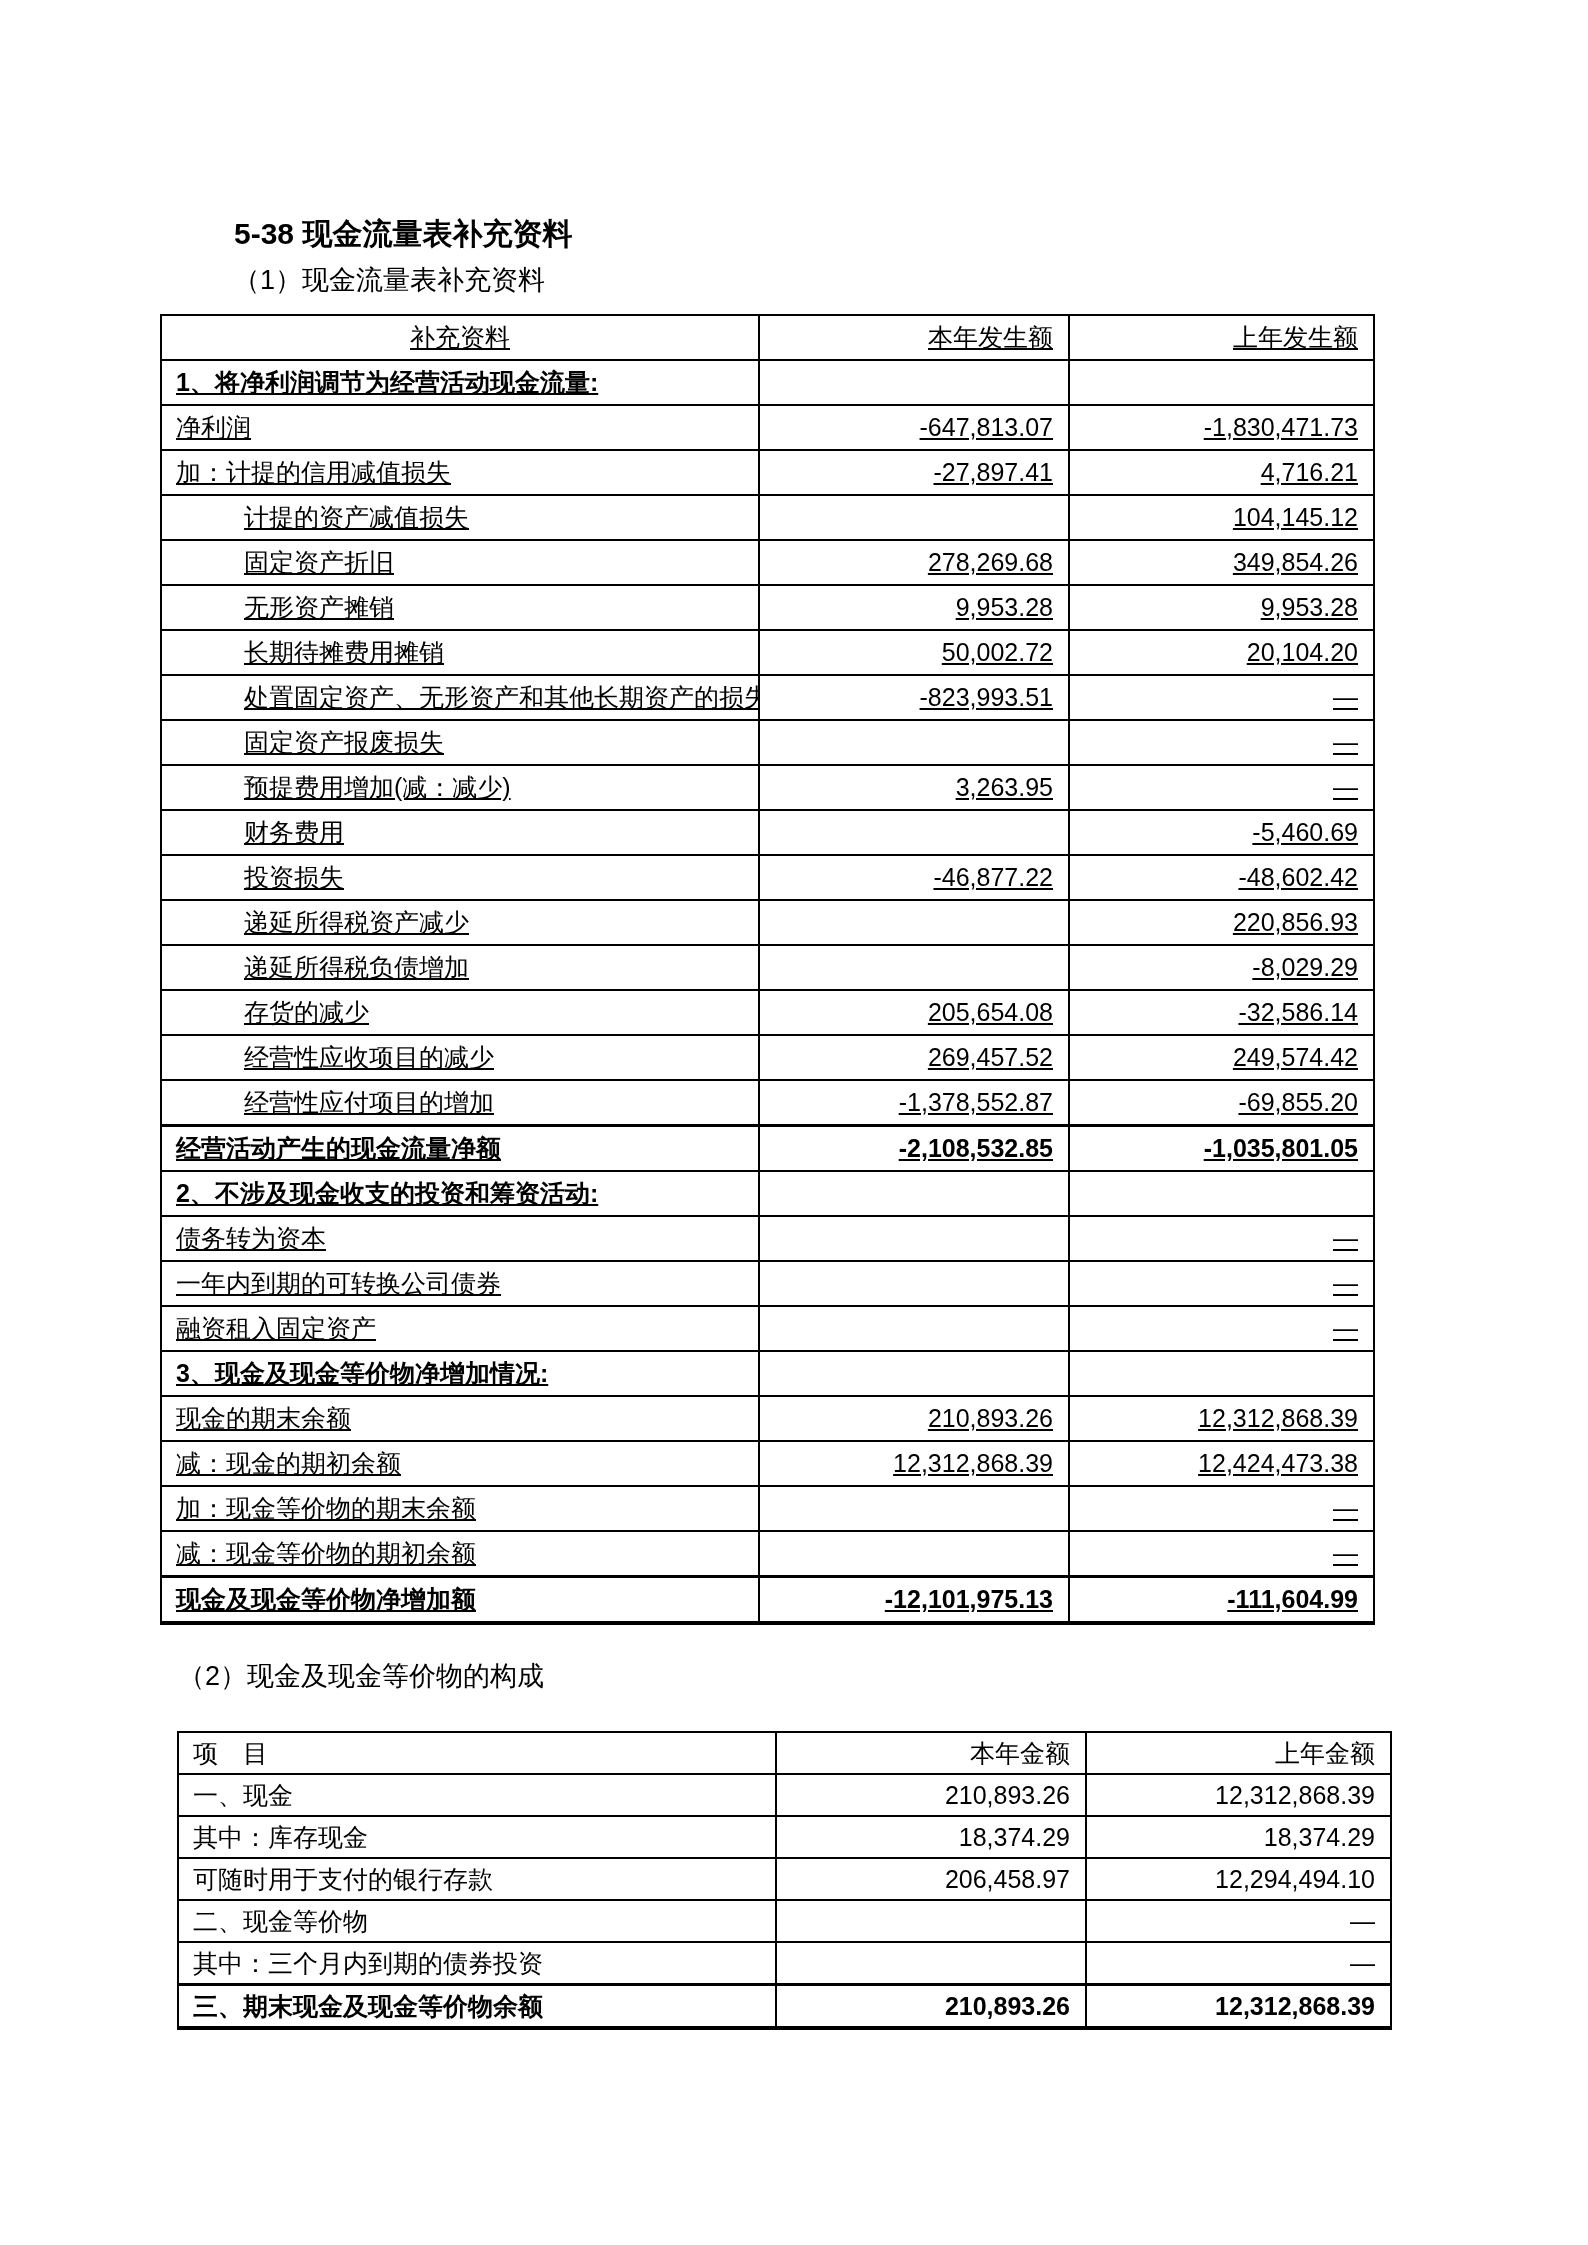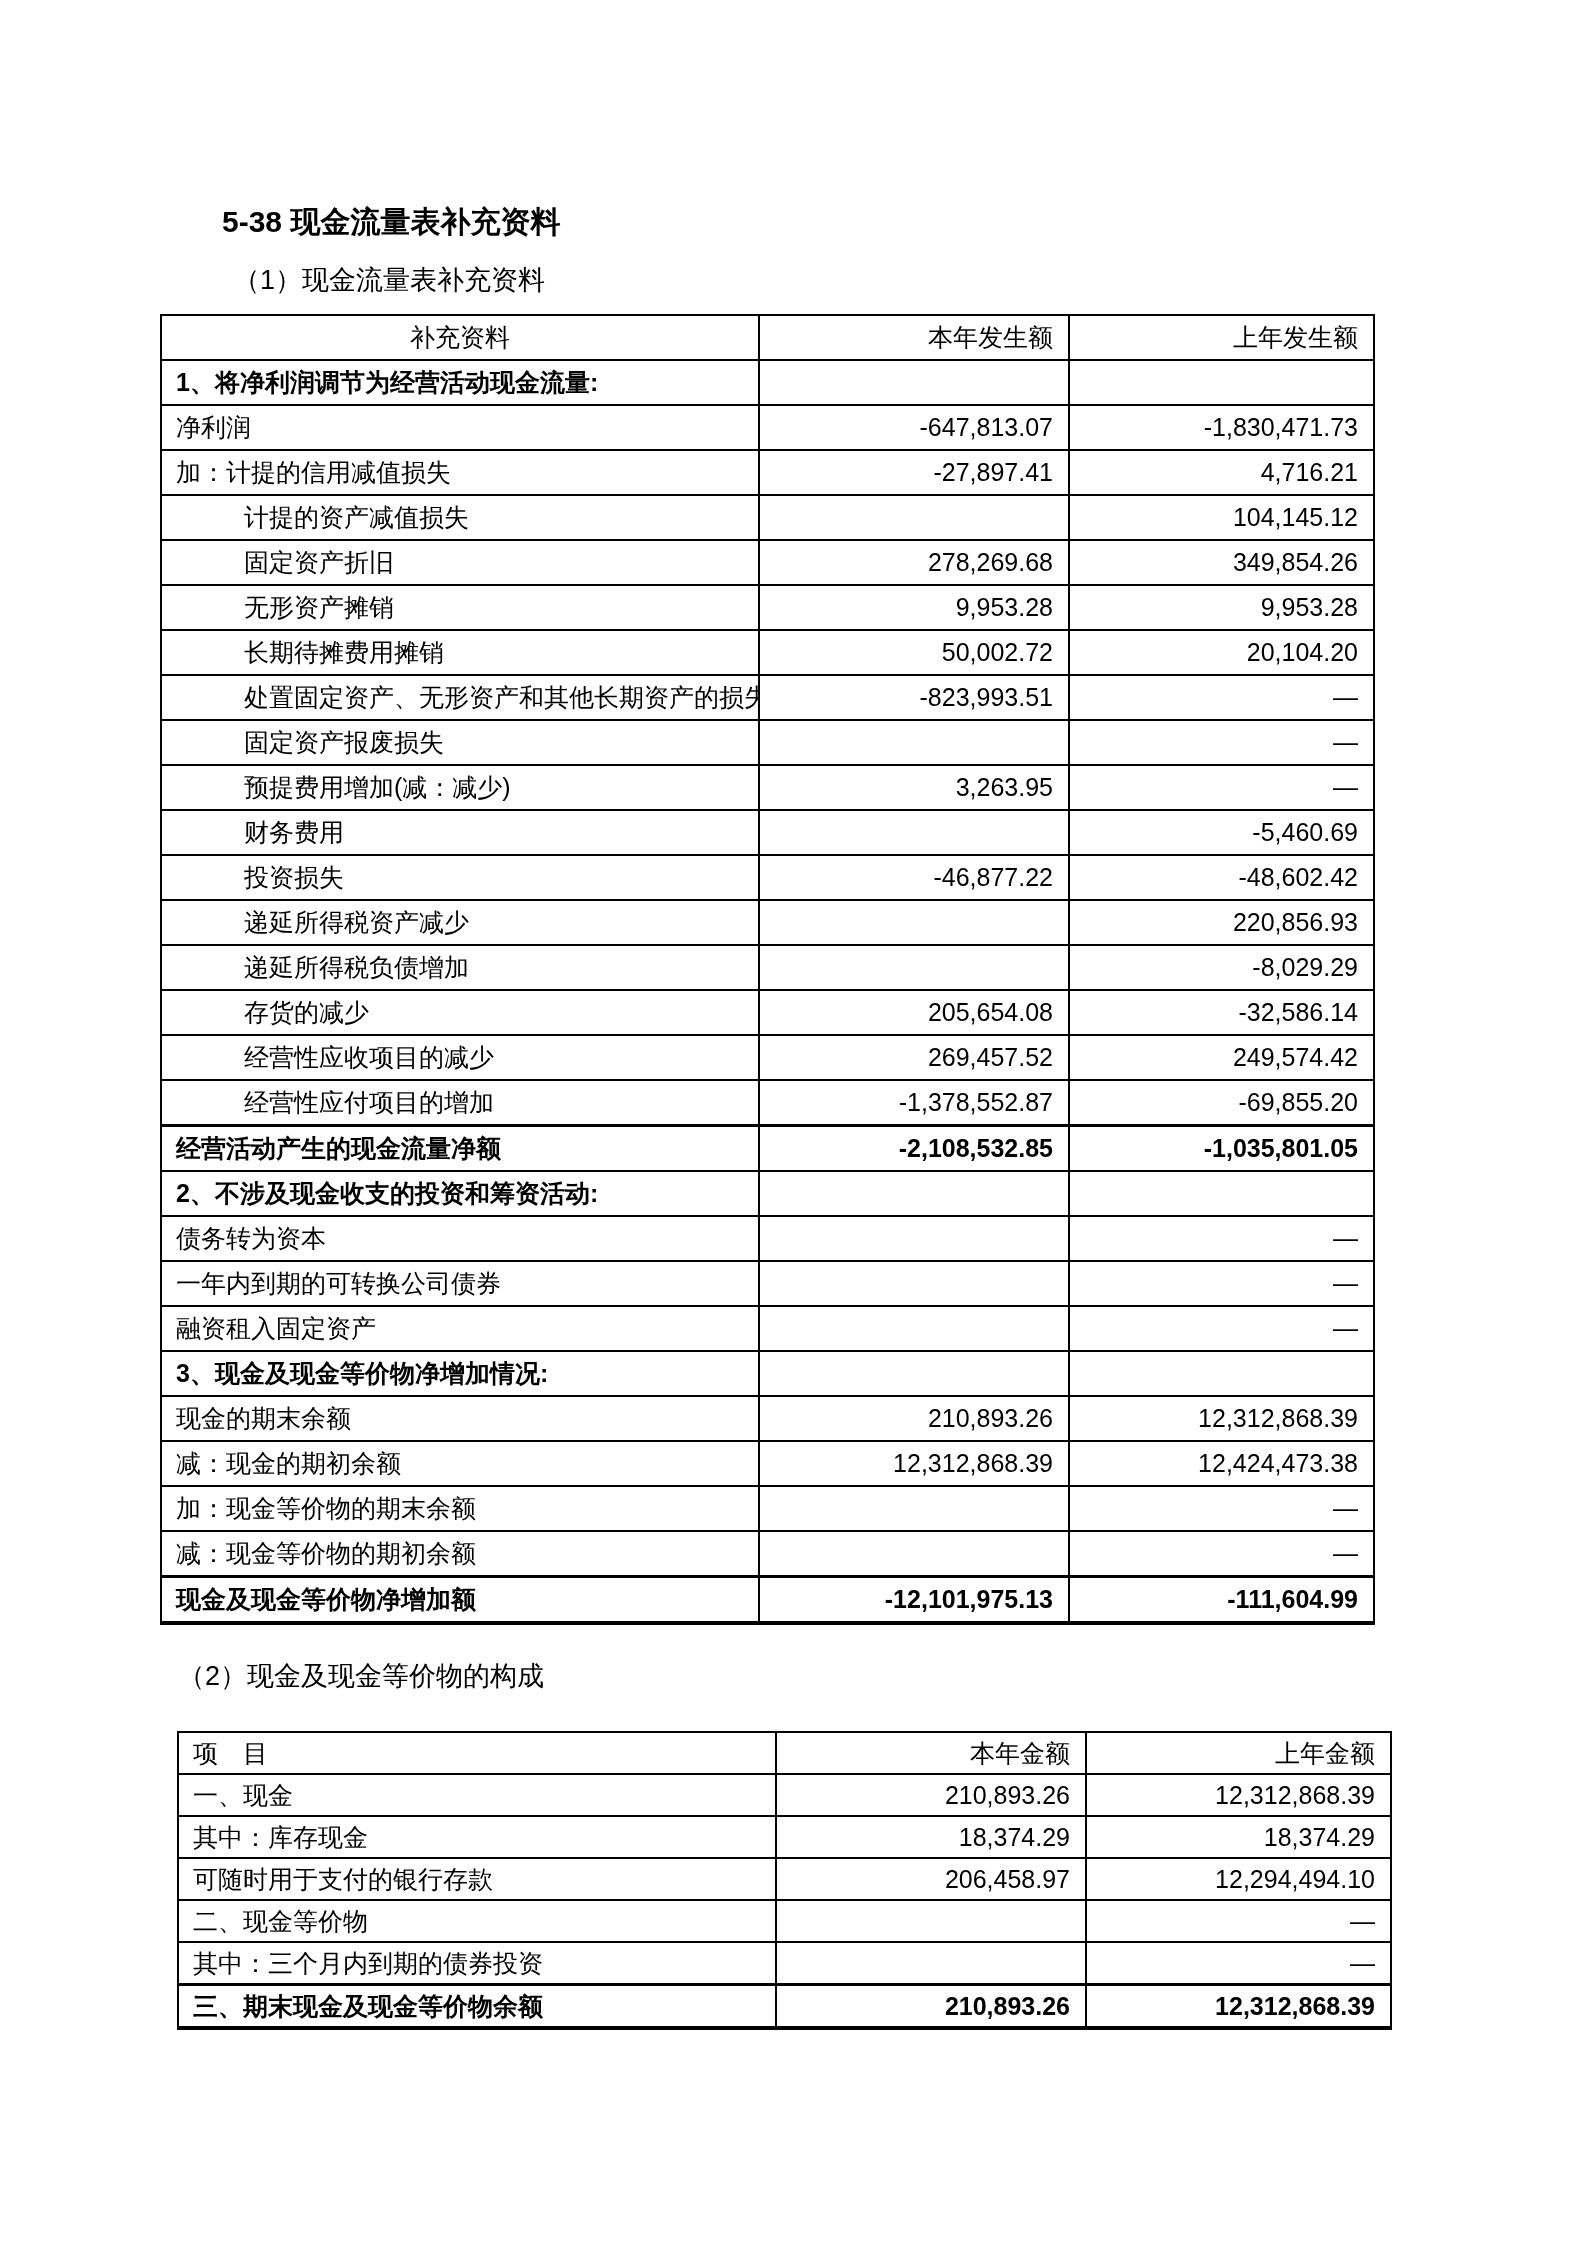--- a/index.html
+++ b/index.html
@@ -7,36 +7,36 @@
     position:relative;
     width:1588px; height:2245px;
     background:#ffffff;
     color:#000000;
     font-family:"Liberation Sans", sans-serif;
     overflow:hidden;
   }
   .doc-title {
     position:absolute; left:218px; top:200px;
     font-size:30px; font-weight:bold; line-height:1.2;
-    margin:4px; white-space:nowrap;
+    margin:16px; white-space:nowrap;
   }
   .sec-title {
     position:absolute; font-size:27px; font-weight:normal;
     line-height:1.2; margin:0; white-space:nowrap;
   }
   .sec-title.s1 { left:233px; top:264px; }
   .sec-title.s2 { left:178px; top:1660px; }
 
   table.fin-table {
     position:absolute; left:160px;
     border-collapse:collapse; table-layout:fixed;
     width:1213px;
     font-size:25px;
   }
-  table.t1 { top:314px; }
+  table.t1 { top:314px;text-decoration:underline; }
   table.t2 { top:1731px;margin-left:17px; }
 
   .fin-table th, .fin-table td {
     border:2px solid #000000;
     overflow:hidden; white-space:nowrap;
     font-weight:normal;
     vertical-align:middle;
     box-sizing:content-box;
   }
   .t1 th, .t1 td { height:43px; }

